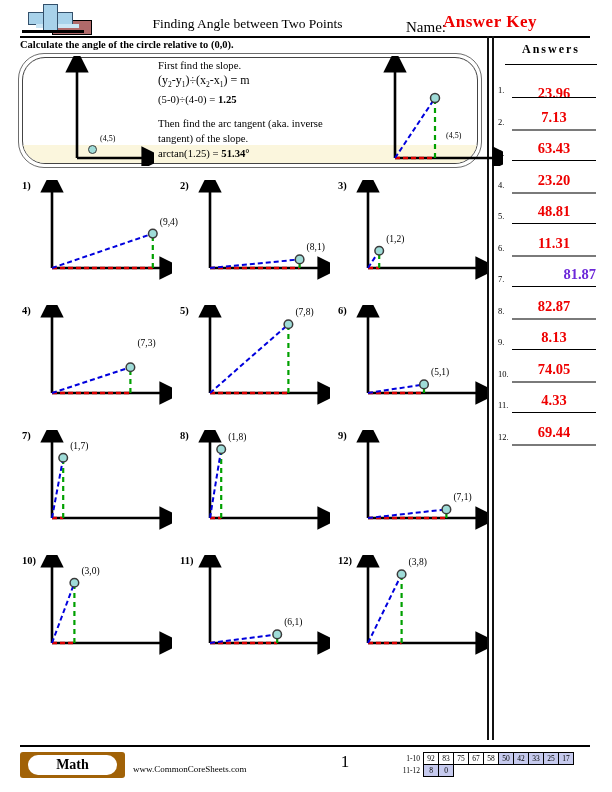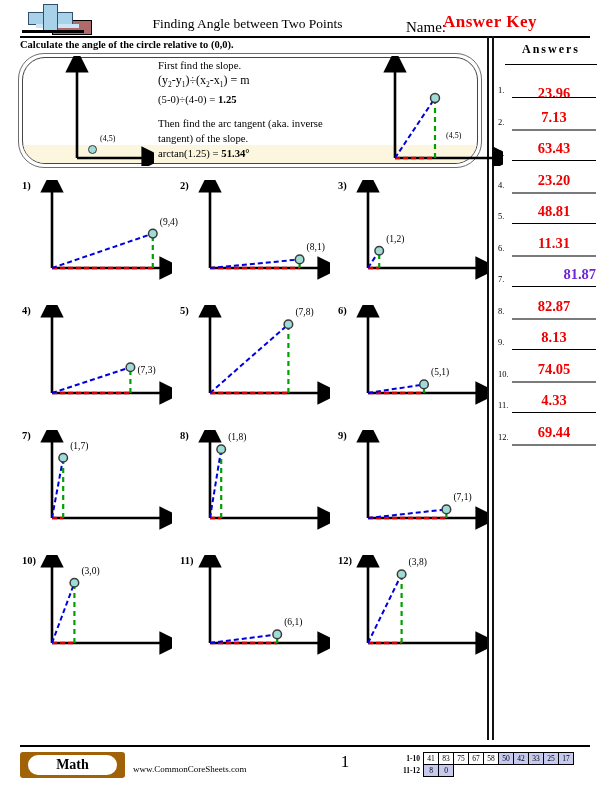--- a/index.html
+++ b/index.html
@@ -68,21 +68,21 @@
       border-radius:3px;}
   #foot-badge .pill{position:absolute;left:8px;top:3px;width:89px;height:20px;background:#fff;
       border-radius:10px;}
   #foot-badge .pill span{display:block;text-align:center;line-height:20px;font-size:14px;font-weight:bold;}
   #foot-site{position:absolute;left:133px;top:764px;font-size:9px;}
   #page-no{position:absolute;left:330px;top:752px;width:30px;text-align:center;font-size:17px;}
   #score-table{position:absolute;left:396px;top:752px;font-size:7.5px;}
   #score-table table{border-collapse:collapse;}
   #score-table td{border:1px solid #000;width:14px;height:11px;text-align:center;
       font-size:7.5px;padding:0;background:#fff;}
-  #score-table td.lbl{border:none;width:24px;text-align:right;padding-right:3px;background:transparent;font-weight:bold;}
+  #score-table td.lbl{border:none;width:24px;text-align:right;padding-right:3px;background:transparent;}
   #score-table td.shade{background:#c6caee;}
   #score-table td.blank{border:none;background:transparent;}
 </style>
 </head>
 <body>
 
 <div class="page">
 
   <div id="header">
     <div id="logo">
@@ -211,21 +211,21 @@
        <polygon points="0,0 9,4.5 0,9" fill="#000"></polygon>
             </marker>
           </defs>
      <line x1="30" y1="88" x2="30" y2="10" stroke="#000" stroke-width="2.6" marker-end="url(#m3)"></line>
      <line x1="30" y1="88" x2="140" y2="88" stroke="#000" stroke-width="2.6" marker-end="url(#m3)"></line>
      <line x1="30" y1="88" x2="108.39999999999999" y2="88" stroke="#dd0000" stroke-width="2.6" stroke-dasharray="5,3"></line>
      <line x1="108.39999999999999" y1="88" x2="108.39999999999999" y2="62.2" stroke="#00a000" stroke-width="2.2" stroke-dasharray="5,4"></line>
      <line x1="30" y1="88" x2="108.39999999999999" y2="62.2" stroke="#0000dd" stroke-width="2" stroke-dasharray="5,3"></line>
      <circle cx="108.39999999999999" cy="62.2" r="4.3" fill="#9fdcd8" stroke="#3a3a3a" stroke-width="1.5"></circle>
         </svg>
-        <div class="ptlabel" style="left: 115.4px; top: 60px;">(7,3)</div>
+        <div class="ptlabel" style="left: 115.4px; top: 33px;">(7,3)</div>
       </div>
       <div class="graph" style="left: 180px; top: 305px; width: 150px; height: 108px;">
         <div class="pnum" style="left: 0px; top: 0px;">5)</div>
         <svg width="150" height="108" style="position: absolute; left: 0px; top: 0px;">
           <defs>
             <marker id="m4" markerWidth="9" markerHeight="9" refX="1" refY="4.5" orient="auto">
        <polygon points="0,0 9,4.5 0,9" fill="#000"></polygon>
             </marker>
           </defs>
      <line x1="30" y1="88" x2="30" y2="10" stroke="#000" stroke-width="2.6" marker-end="url(#m4)"></line>
@@ -430,21 +430,21 @@
       <span>Math</span>
     </div>
   </div>
   <div id="foot-site">www.CommonCoreSheets.com</div>
   <div id="page-no">1</div>
   <div id="score-table">
       <table>
         <tbody>
           <tr>
             <td class="lbl">1-10</td>
-            <td class="cell">41</td>
+            <td class="cell">92</td>
             <td class="cell">83</td>
             <td class="cell">75</td>
             <td class="cell">67</td>
             <td class="cell">58</td>
             <td class="cell shade">50</td>
             <td class="cell shade">42</td>
             <td class="cell shade">33</td>
             <td class="cell shade">25</td>
             <td class="cell shade">17</td>
           </tr>

